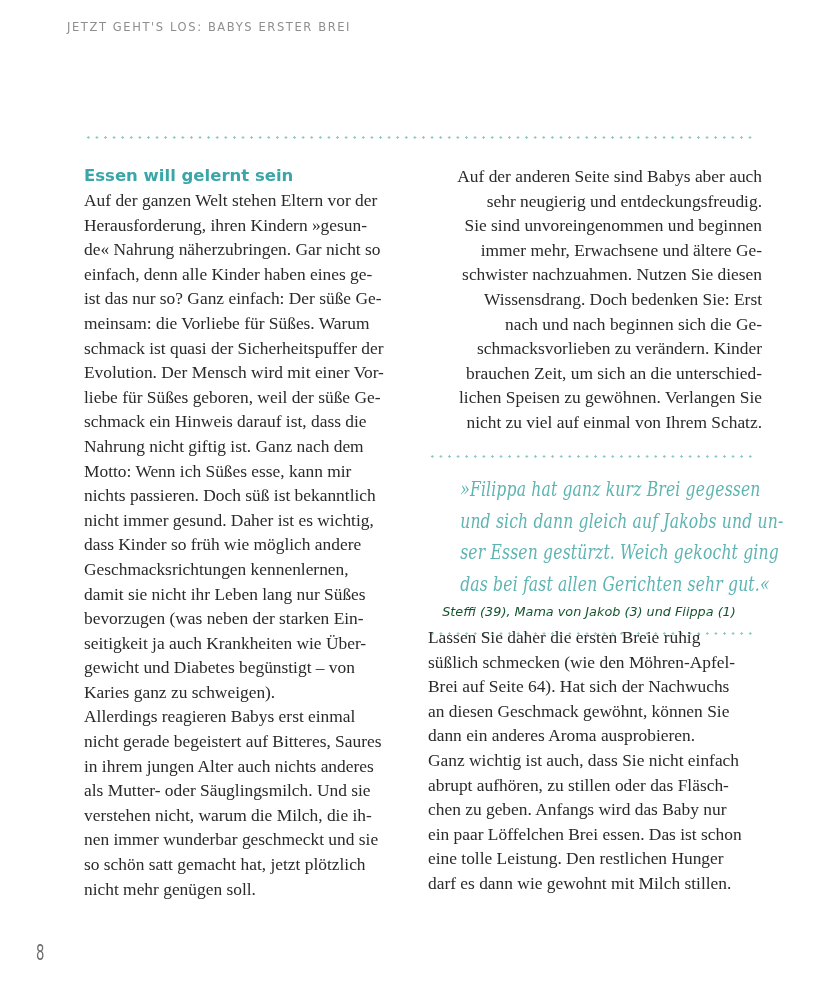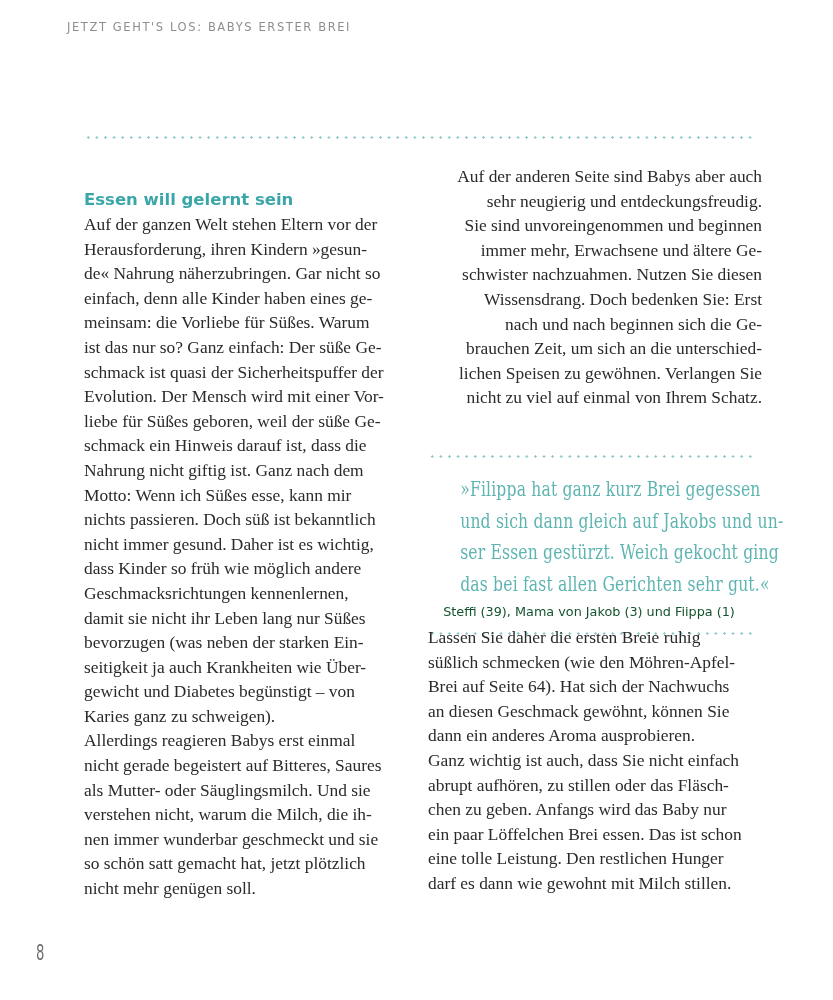--- a/index.html
+++ b/index.html
@@ -44,28 +44,28 @@
     .col-right-bottom { left: 428px; top: 625px; width: 330px; }
     .line { display: block; white-space: nowrap; }
     .section-heading {
       display: block;
       font-family: "DejaVu Sans", sans-serif;
       font-weight: bold;
       font-size: 16.5px;
       line-height: 24px;
       color: #3aa6a8;
       white-space: nowrap;
-      margin-top: 24px;
     }
     .quote-block {
       position: absolute;
       left: 428px;
       top: 474px;
       width: 322px;
       text-align: center;
+      font-style: italic;
     }
     .quote-line {
       display: block;
       font-family: "DejaVu Serif", serif;
       font-size: 19.5px;
       line-height: 31.5px;
       color: #5db4b1;
       white-space: nowrap;
       transform: scaleX(0.8);
       transform-origin: center;
@@ -97,54 +97,56 @@
 <div class="running-head">JETZT GEHT'S LOS: BABYS ERSTER BREI</div>
 
 <div class="dots" style="left:84px; top:136px; width:668px;"></div>
 
 <div class="col col-left">
   <span class="section-heading">Essen will gelernt sein</span>
   <span class="line">Auf der ganzen Welt stehen Eltern vor der</span>
   <span class="line">Herausforderung, ihren Kindern »gesun-</span>
   <span class="line">de« Nahrung näherzubringen. Gar nicht so</span>
   <span class="line">einfach, denn alle Kinder haben eines ge-</span>
+  <span class="line">ist das nur so? Ganz einfach: Der süße Ge-</span>
   <span class="line">meinsam: die Vorliebe für Süßes. Warum</span>
-  <span class="line">ist das nur so? Ganz einfach: Der süße Ge-</span>
   <span class="line">schmack ist quasi der Sicherheitspuffer der</span>
   <span class="line">Evolution. Der Mensch wird mit einer Vor-</span>
   <span class="line">liebe für Süßes geboren, weil der süße Ge-</span>
   <span class="line">schmack ein Hinweis darauf ist, dass die</span>
   <span class="line">Nahrung nicht giftig ist. Ganz nach dem</span>
   <span class="line">Motto: Wenn ich Süßes esse, kann mir</span>
   <span class="line">nichts passieren. Doch süß ist bekanntlich</span>
   <span class="line">nicht immer gesund. Daher ist es wichtig,</span>
   <span class="line">dass Kinder so früh wie möglich andere</span>
   <span class="line">Geschmacksrichtungen kennenlernen,</span>
   <span class="line">damit sie nicht ihr Leben lang nur Süßes</span>
   <span class="line">bevorzugen (was neben der starken Ein-</span>
   <span class="line">seitigkeit ja auch Krankheiten wie Über-</span>
   <span class="line">gewicht und Diabetes begünstigt – von</span>
   <span class="line">Karies ganz zu schweigen).</span>
   <span class="line">Allerdings reagieren Babys erst einmal</span>
   <span class="line">nicht gerade begeistert auf Bitteres, Saures</span>
+  <span class="line">in ihrem jungen Alter auch nichts anderes</span>
   <span class="line">als Mutter- oder Säuglingsmilch. Und sie</span>
   <span class="line">verstehen nicht, warum die Milch, die ih-</span>
   <span class="line">nen immer wunderbar geschmeckt und sie</span>
   <span class="line">so schön satt gemacht hat, jetzt plötzlich</span>
   <span class="line">nicht mehr genügen soll.</span>
 </div>
 
 <div class="col col-right-top">
   <span class="line">Auf der anderen Seite sind Babys aber auch</span>
   <span class="line">sehr neugierig und entdeckungsfreudig.</span>
   <span class="line">Sie sind unvoreingenommen und beginnen</span>
   <span class="line">immer mehr, Erwachsene und ältere Ge-</span>
   <span class="line">schwister nachzuahmen. Nutzen Sie diesen</span>
   <span class="line">Wissensdrang. Doch bedenken Sie: Erst</span>
   <span class="line">nach und nach beginnen sich die Ge-</span>
+  <span class="line">schmacksvorlieben zu verändern. Kinder</span>
   <span class="line">brauchen Zeit, um sich an die unterschied-</span>
   <span class="line">lichen Speisen zu gewöhnen. Verlangen Sie</span>
   <span class="line">nicht zu viel auf einmal von Ihrem Schatz.</span>
 </div>
 
 <div class="dots" style="left:428px; top:455px; width:324px;"></div>
 
 <div class="quote-block">
   <span class="quote-line">»Filippa hat ganz kurz Brei gegessen</span>
   <span class="quote-line">und sich dann gleich auf Jakobs und un-</span>

